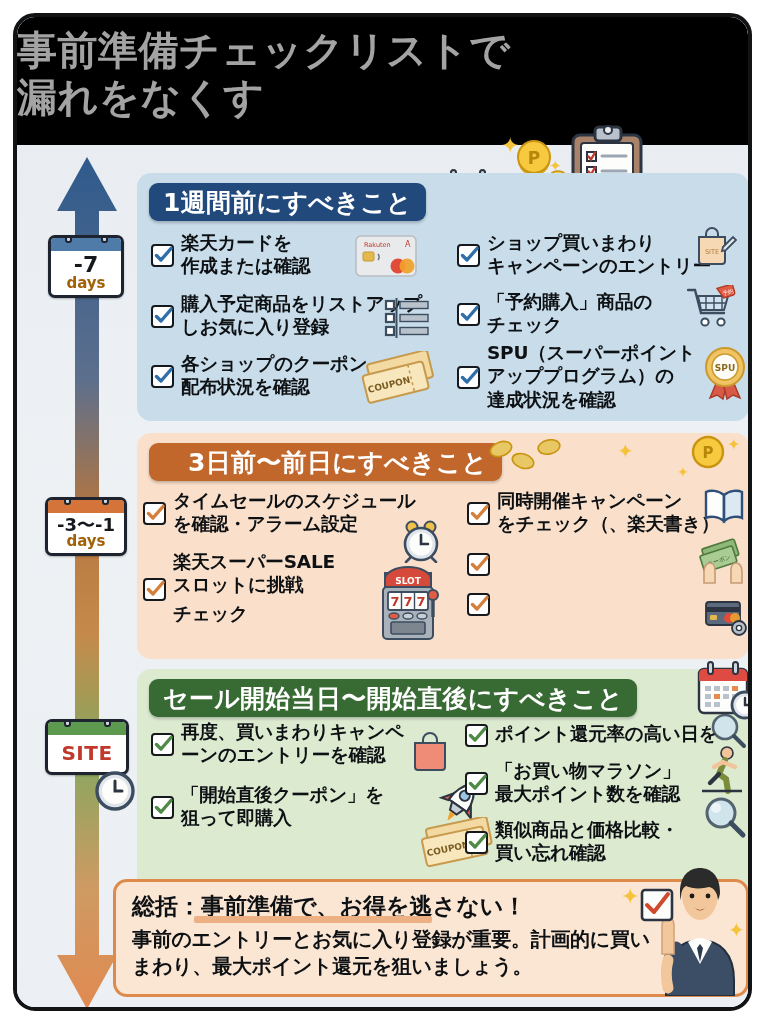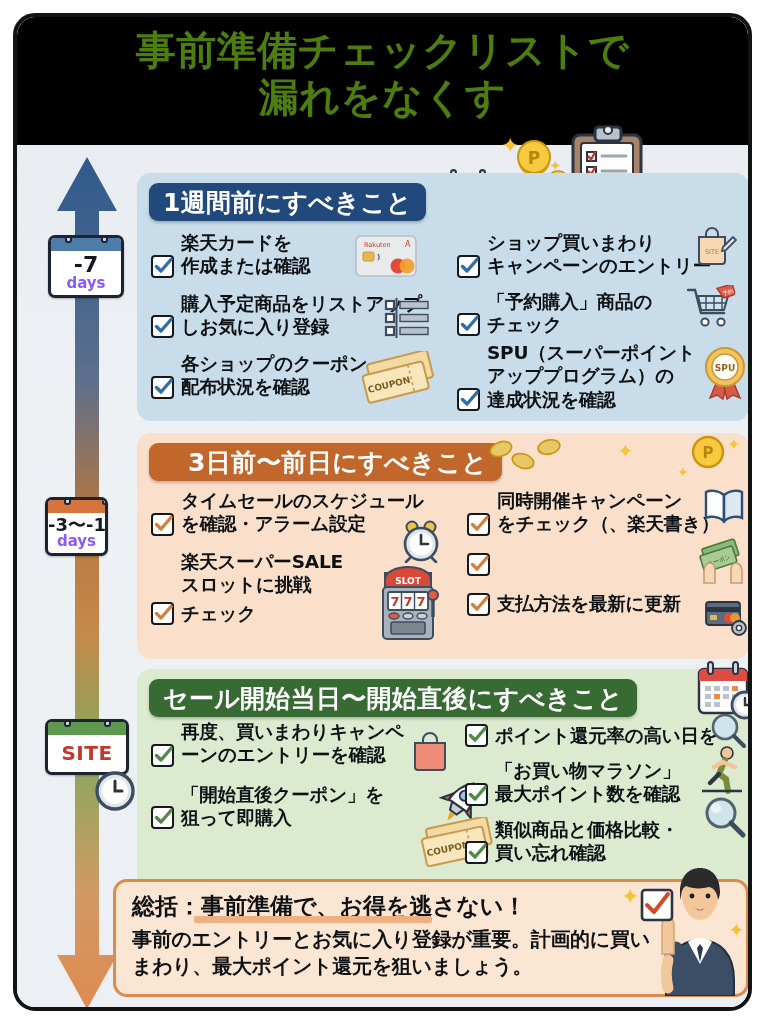--- a/index.html
+++ b/index.html
@@ -15,61 +15,61 @@
   }
   
   .hdr{
     position:absolute;left:0;top:0;width:100%;height:128px;
     background:#000000;
     border-radius:18px 18px 0 0;
     overflow:hidden;
   }
   .hdr-title{
     position:absolute;left:0;top:10px;width:100%;
-    text-align:center;color:#4d7c0f;
+    text-align:left;color:#a3a3a3;
     font-size:40px;font-weight:700;line-height:1.18;
     letter-spacing:.5px;
     text-shadow:0 2px 0 rgba(0,0,0,.85);
     font-family:"DejaVu Sans",sans-serif;
   }
   
   .body-bg{
     position:absolute;left:0;top:128px;width:100%;bottom:0;
     background:linear-gradient(180deg,#e9edf2 0%,#eef1f4 40%,#eceff3 100%);
   }
   
   .timeline{position:absolute;left:28px;top:140px;width:84px;height:852px;}
   .tl-badge{
     position:absolute;width:76px;border:3px solid #1d2430;border-radius:7px;
     background:#ffffff;box-sizing:border-box;text-align:center;overflow:hidden;
     box-shadow:0 1px 2px rgba(0,0,0,.25);
   }
   .tl-badge .cap{height:13px;width:100%;}
   .tl-badge .v1{font-size:22px;font-weight:700;color:#15181d;line-height:1.0;margin-top:3px;}
   .tl-badge .v1.sm{font-size:18px;}
-  .tl-badge .v2{font-size:15px;font-weight:700;color:#8b5cf6;line-height:1.05;padding-bottom:3px;}
+  .tl-badge .v2{font-size:15px;font-weight:700;color:#a16207;line-height:1.05;padding-bottom:3px;}
   .tl-badge .start{font-size:20px;font-weight:700;color:#c0392b;line-height:1.0;padding:8px 0 9px;letter-spacing:.5px;}
   .ring{position:absolute;width:7px;height:14px;background:#cfd6dd;border:2px solid #1d2430;border-radius:3px;top:-9px;box-sizing:border-box;}
   
   .panel{position:absolute;border-radius:14px;box-sizing:border-box;}
   .p1{left:120px;top:156px;width:612px;height:248px;background:#c8dcea;}
   .p2{left:120px;top:416px;width:612px;height:226px;background:#fae0cb;}
   .p3{left:120px;top:652px;width:612px;height:240px;background:#dcead0;}
   .p4{left:96px;top:862px;width:636px;height:118px;background:#fbe5d3;border:3px solid #dd8a4b;}
   .sec-head{
     position:absolute;left:12px;top:-12px;height:38px;border-radius:9px;
     display:flex;align-items:center;padding:0 14px;box-sizing:border-box;
     color:#ffffff;font-size:25px;font-weight:700;letter-spacing:.3px;
     white-space:nowrap;box-shadow:0 2px 3px rgba(0,0,0,.22);
   }
   .sh1{background:#22497c;top:10px;}
   .sh2{background:#c1672c;top:10px;padding-left:39px;}
   .sh3{background:#386b34;top:10px;}
   .col{position:absolute;}
-  .item{display:flex;align-items:flex-end;margin-bottom:5px;}
+  .item{display:flex;align-items:center;margin-bottom:5px;}
   .cb{
     flex:0 0 auto;width:23px;height:23px;border:2.6px solid #15181d;
     border-radius:4px;background:#ffffff;margin-right:7px;margin-top:3px;
     position:relative;box-sizing:border-box;
   }
   .cb svg{position:absolute;left:1px;top:0px;}
   .txt{font-size:18.5px;font-weight:700;color:#0e1114;line-height:1.26;letter-spacing:-.2px;}
   
   .sum-t{
     position:absolute;left:16px;top:9px;font-size:23px;font-weight:700;color:#0e1114;
@@ -177,21 +177,21 @@
     </svg>
 
     <div class="tl-badge" style="left:3px;top:78px;">
       <span class="ring" style="left:14px;"></span>
       <span class="ring" style="left:50px;"></span>
       <div class="cap" style="background:#4f7ba8;"></div>
       <div class="v1">-7</div>
       <div class="v2">days</div>
     </div>
 
-    <div class="tl-badge" style="left:0px;top:340px;width:63px;">
+    <div class="tl-badge" style="left:0px;top:340px;width:82px;">
       <span class="ring" style="left:16px;"></span>
       <span class="ring" style="left:54px;"></span>
       <div class="cap" style="background:#d4743a;"></div>
       <div class="v1 sm">-3〜-1</div>
       <div class="v2">days</div>
     </div>
 
     <div class="tl-badge" style="left:0px;top:562px;width:84px;">
       <span class="ring" style="left:16px;"></span>
       <span class="ring" style="left:56px;"></span>
@@ -319,21 +319,21 @@
       <path d="M32 36l7 17-7-3-6 4-4-16z" fill="#d85a46" stroke="#a8392a" stroke-width="1.4"></path>
       <circle cx="24" cy="22" r="19" fill="#f1c463" stroke="#cb9a2f" stroke-width="2"></circle>
       <circle cx="24" cy="22" r="13" fill="#fdfcf6" stroke="#cb9a2f" stroke-width="1.6"></circle>
       <text x="24" y="26" font-size="9" font-weight="700" fill="#8a6a1c" text-anchor="middle" font-family="DejaVu Sans, sans-serif">SPU</text>
     </svg>
   </div>
 
   <div class="panel p2">
     <div class="sec-head sh2">3日前〜前日にすべきこと</div>
 
-    <div class="col" style="left:14px;top:56px;width:300px;">
+    <div class="col" style="left:6px;top:56px;width:300px;">
       <div class="item">
         <span class="cb">
           <svg width="19" height="19" viewBox="0 0 19 19">
               <path d="M2.5 9.5 L7 14 L17 2.5" stroke="#d4803c" stroke-width="3.4" fill="none" stroke-linecap="round" stroke-linejoin="round"></path>
             </svg>
         </span>
         <span class="txt">タイムセールのスケジュール<br>を確認・アラーム設定</span>
       </div>
       <div class="item" style="margin-top:14px;">
         <span class="cb">
@@ -391,21 +391,20 @@
               <path d="M2.5 9.5 L7 14 L17 2.5" stroke="#d4803c" stroke-width="3.4" fill="none" stroke-linecap="round" stroke-linejoin="round"></path>
             </svg>
         </span>
       </div>
       <div class="item" style="margin-top:14px;">
         <span class="cb">
           <svg width="19" height="19" viewBox="0 0 19 19">
               <path d="M2.5 9.5 L7 14 L17 2.5" stroke="#d4803c" stroke-width="3.4" fill="none" stroke-linecap="round" stroke-linejoin="round"></path>
             </svg>
         </span>
-        <span class="txt">支払方法を最新に更新</span>
       </div>
     </div>
 
     <svg class="icon-abs" style="left:566px;top:54px;" width="42" height="38" viewBox="0 0 42 38">
       <path d="M21 8C15 3 7 3 3 5v26c4-2 12-2 18 3z" fill="#fdfdfb" stroke="#2f4f7a" stroke-width="2.4"></path>
       <path d="M21 8c6-5 14-5 18-3v26c-4-2-12-2-18 3z" fill="#dce8f2" stroke="#2f4f7a" stroke-width="2.4"></path>
       <path d="M21 8v26" stroke="#2f4f7a" stroke-width="2.2"></path>
     </svg>
 
     <svg class="icon-abs" style="left:560px;top:104px;" width="52" height="54" viewBox="0 0 52 54">

